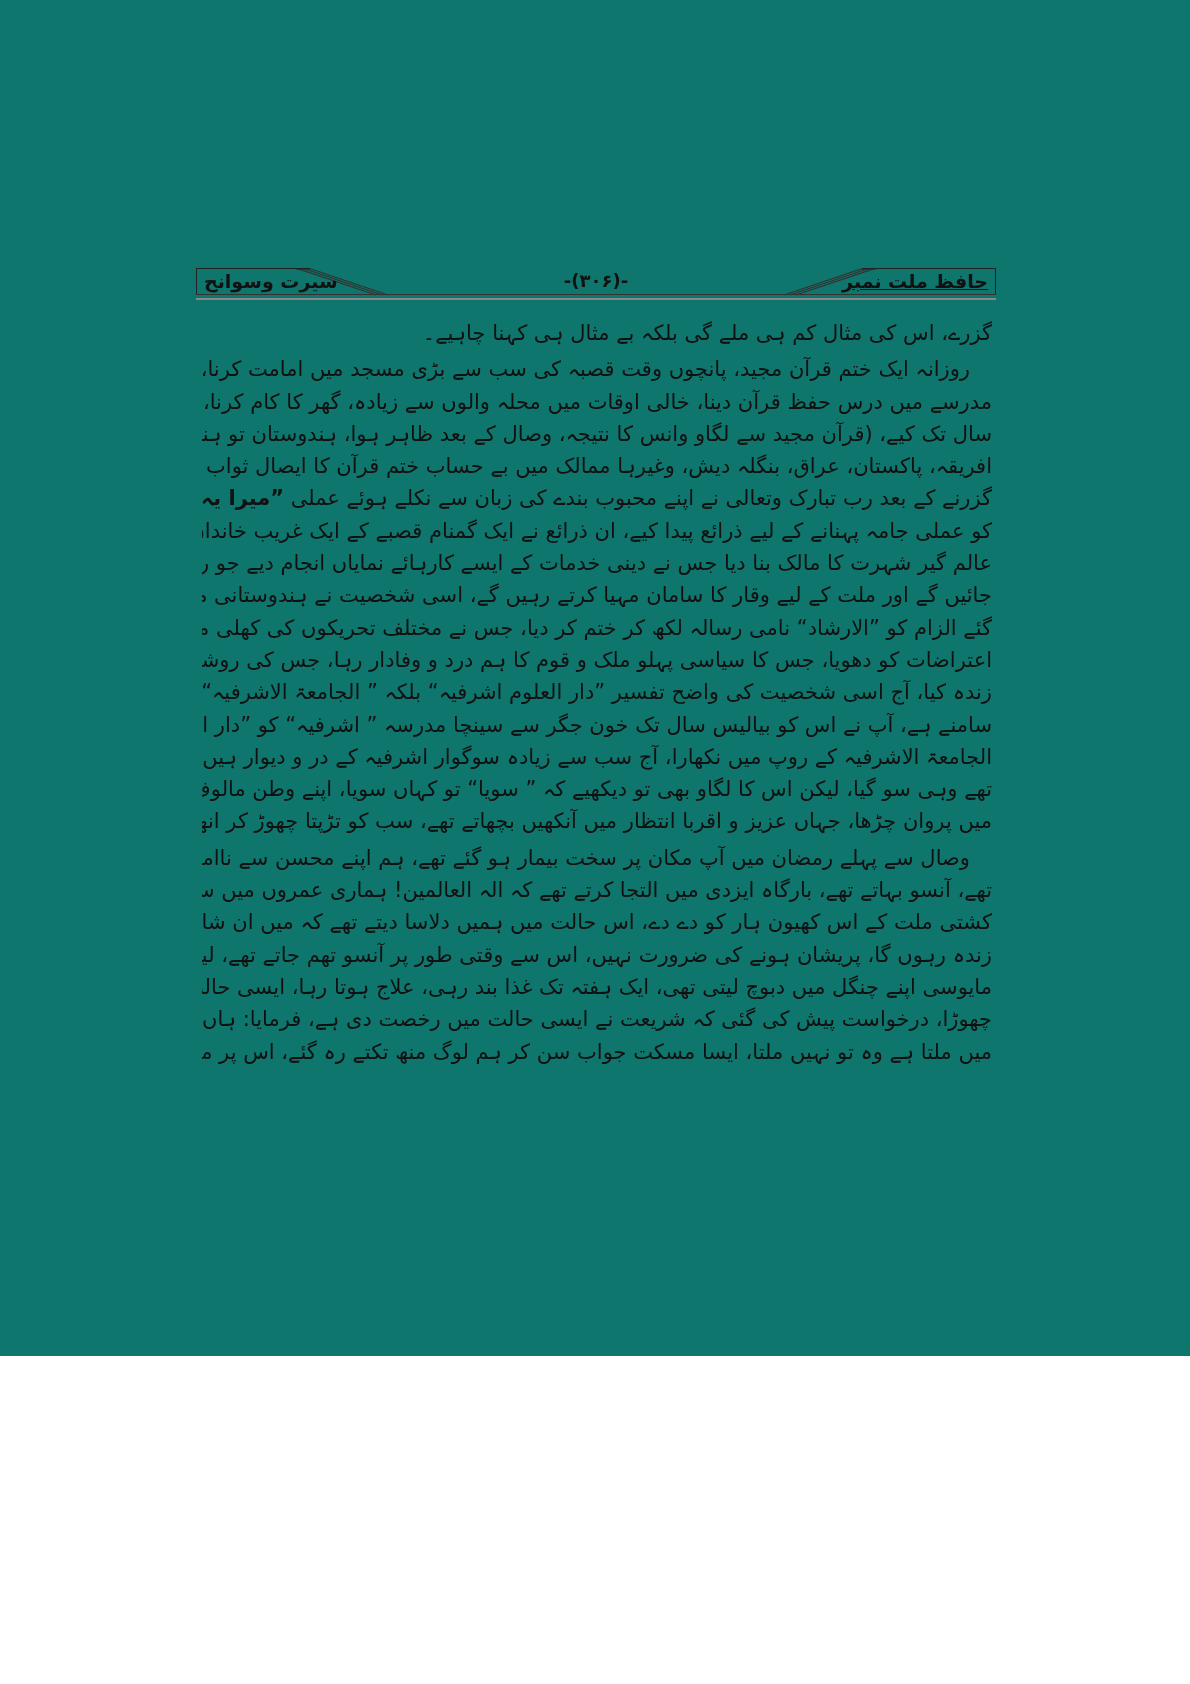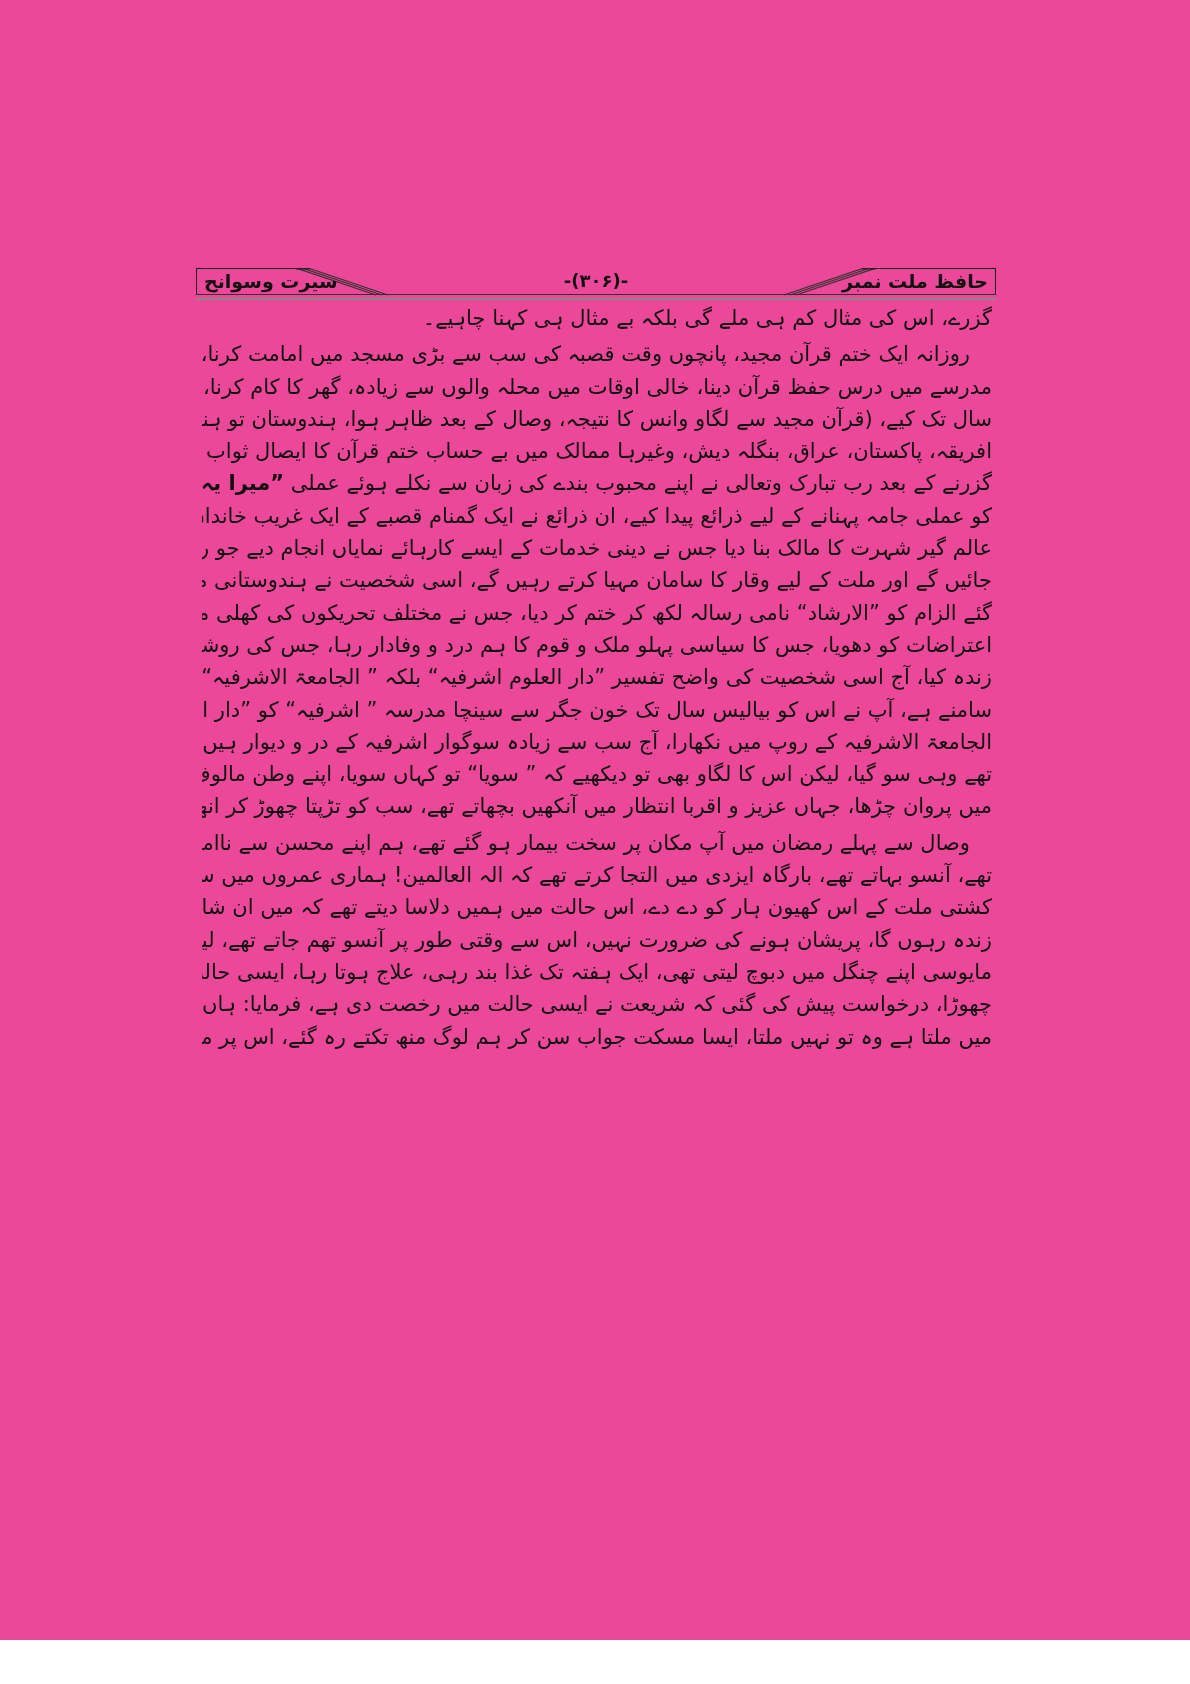--- a/index.html
+++ b/index.html
@@ -1,19 +1,19 @@
 <!DOCTYPE html>
 <html><head>
   <meta charset="utf-8">
   <style>
     html, body { margin: 0; padding: 0; background: #ffffff; }
     body { width: 1190px; height: 1684px; position: relative; overflow: hidden; }
     .page {
-      position: absolute; left: 0; top: 0; width: 1190px; height: 1640px;
-      background: #ec4899; color: #111111;
+      position: absolute; left: 0; top: 0; width: 1190px; height: 1356px;
+      background: #0f766e; color: #111111;
       font-family: "DejaVu Sans", sans-serif;
     }
     .header {
       position: absolute; left: 196px; top: 268px; width: 800px; height: 34px;
     }
     .hdr-box-left {
       position: absolute; left: 0; top: 0; width: 100px; height: 26px;
       border-left: 1.5px solid #222; border-top: 1.5px solid #222;
     }
     .hdr-box-right {
@@ -22,28 +22,28 @@
     }
     .hdr-rule {
       position: absolute; left: 0; right: 0; top: 26px; height: 3px;
       border-top: 1.5px solid #333; border-bottom: 2px solid #888;
     }
     .hdr-label {
       position: absolute; top: 0; height: 26px; line-height: 26px;
       font-size: 19px; direction: rtl; font-weight: bold;
     }
     .hdr-left-label { left: 8px; }
-    .hdr-right-label { right: 8px; }
+    .hdr-right-label { right: 8px; text-decoration: underline; }
     .hdr-page {
       position: absolute; left: 0; right: 0; top: 0; text-align: center;
       font-size: 18px; line-height: 26px; font-weight: bold; letter-spacing: 1px;
     }
     .hdr-diag { position: absolute; top: 0; }
     .content {
-      position: absolute; left: 202px; top: 302px; width: 790px;
+      position: absolute; left: 202px; top: 317px; width: 790px;
       direction: rtl; text-align: justify; text-align-last: right;
       font-size: 21px; line-height: 32.3px;
       font-family: "DejaVu Sans", sans-serif;
     }
     .content p { margin: 0; }
     .line { display: block; text-align: justify; text-align-last: justify; white-space: nowrap; overflow: hidden; }
     .line.last { text-align-last: right; }
     .bold-quote { font-weight: bold; }
   </style>
 </head>

